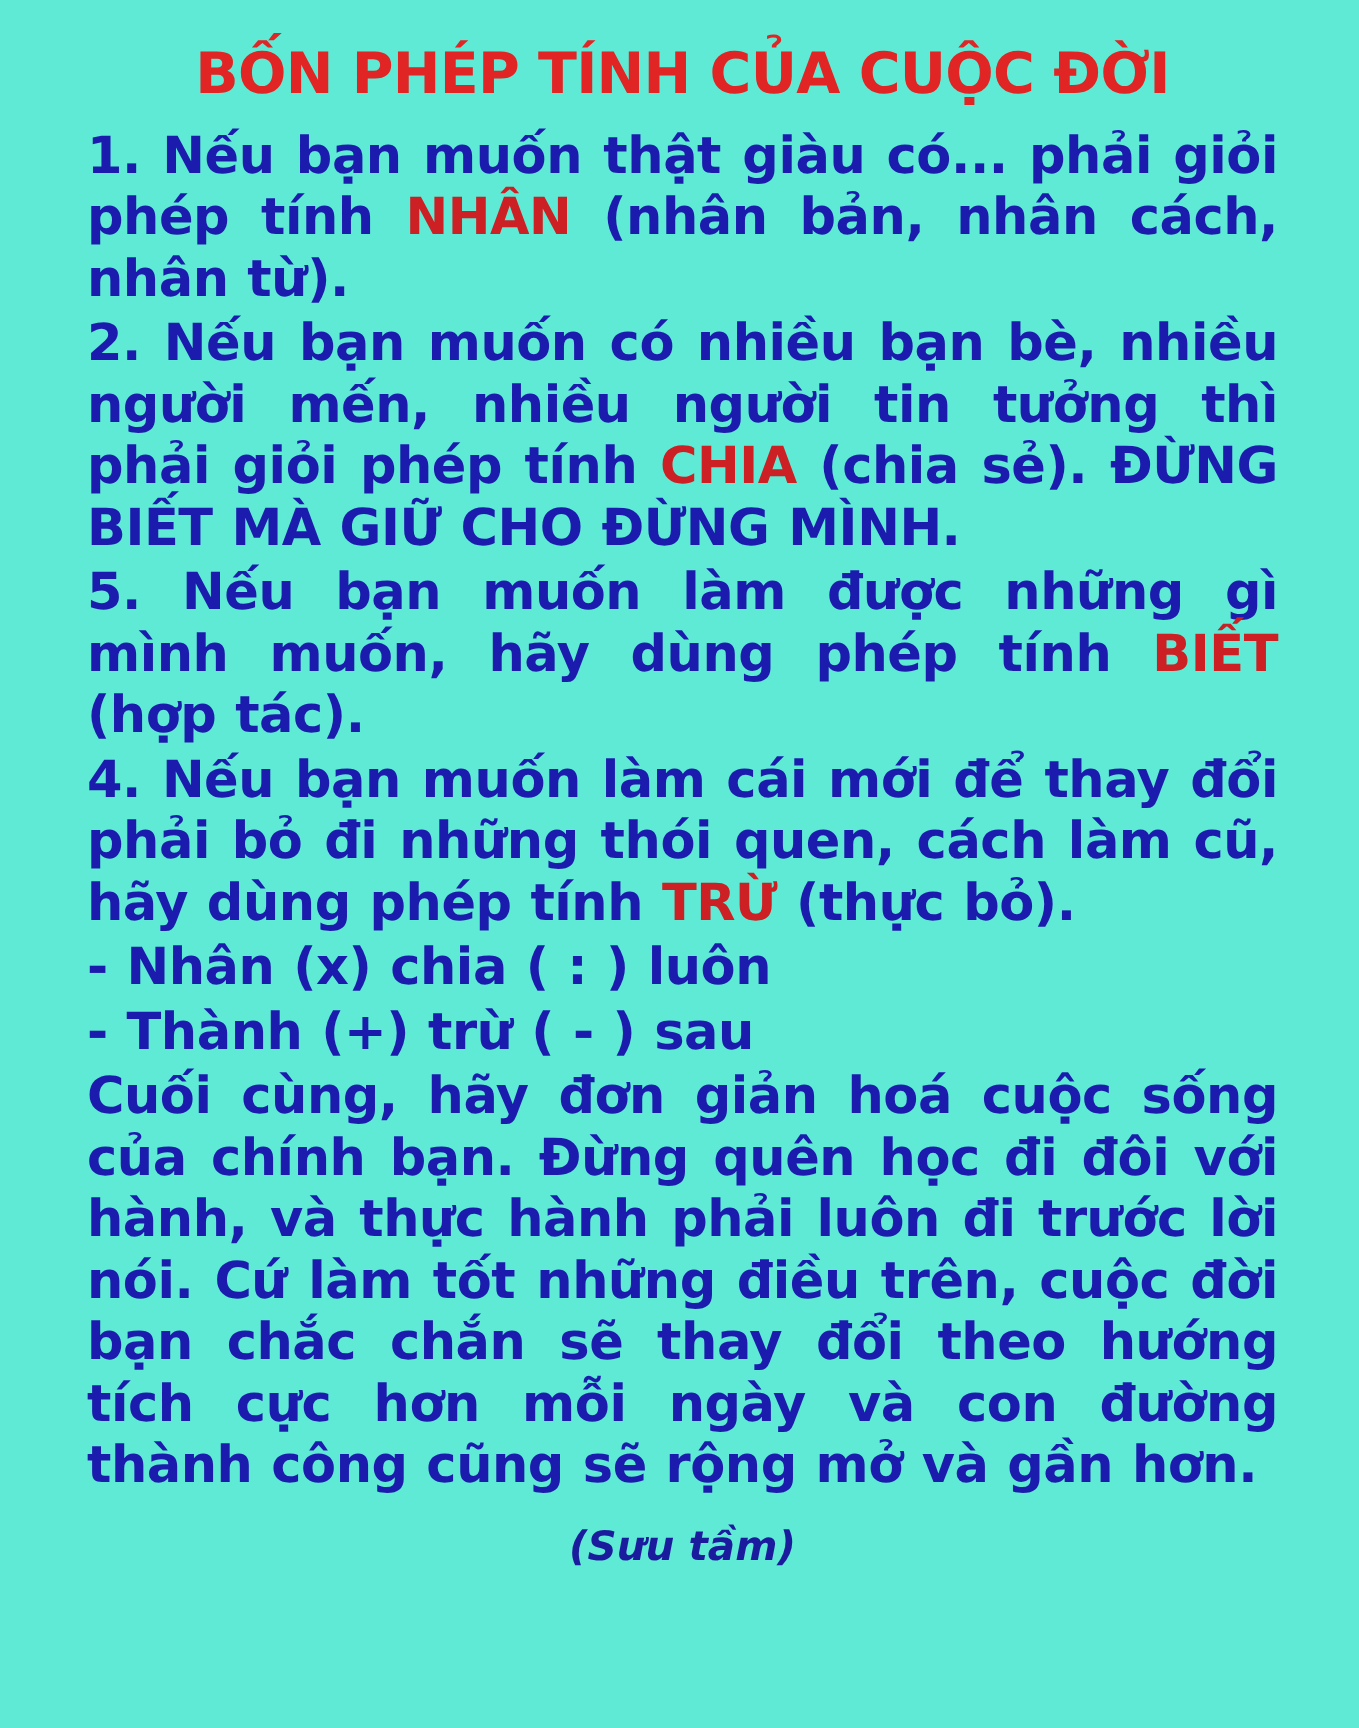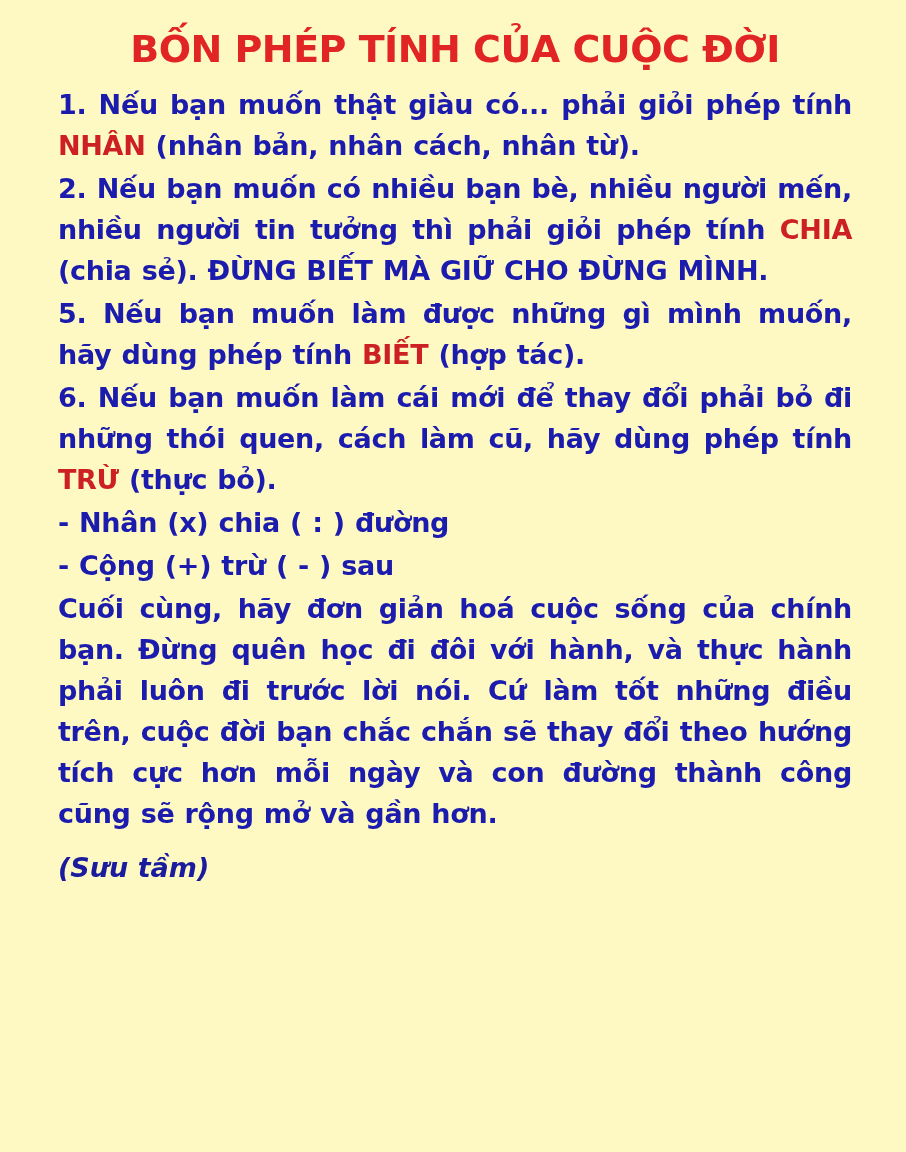--- a/index.html
+++ b/index.html
@@ -9,62 +9,62 @@
     height: 1152px;
     background: #fdfdfd;
     overflow: hidden;
     font-family: "DejaVu Sans", "Liberation Sans", sans-serif;
   }
   .page {
     box-sizing: border-box;
     width: 906px;
     height: 1152px;
     padding: 26px 54px 0 58px;
-    background: #fef9c3;
+    background: #5eead4;
   }
   .doc-title {
     text-align: center;
     color: #e12424;
     font-weight: 700;
     font-size: 38px;
     letter-spacing: -0.5px;
     margin: 0 0 10px 0;
     line-height: 1.25;
   }
   .para {
     margin: 2px 0;
     text-align: justify;
     font-weight: 700;
-    font-size: 27px;
+    font-size: 34px;
     letter-spacing: -0.3px;
     line-height: 41px;
     color: #1b1bad;
     word-spacing: 1px;
   }
   .para .seg { color: #1b1bad; }
   .para .seg.red { color: #cc2024; }
   .credit {
     margin: 18px 0 0 0;
-    text-align: left;
+    text-align: center;
     font-weight: 700;
     font-style: italic;
     font-size: 27px;
     color: #1b1b9e;
   }
 </style>
 </head>
 <body>
 
 <div class="page">
   <h1 class="doc-title">BỐN PHÉP TÍNH CỦA CUỘC ĐỜI</h1>
 
   <div>
       <p class="para"><span class="seg">1. Nếu bạn muốn thật giàu có... phải giỏi phép tính </span><span class="seg red">NHÂN</span><span class="seg"> (nhân bản, nhân cách, nhân từ).</span></p>
       <p class="para"><span class="seg">2. Nếu bạn muốn có nhiều bạn bè, nhiều người mến, nhiều người tin tưởng thì phải giỏi phép tính </span><span class="seg red">CHIA</span><span class="seg"> (chia sẻ). ĐỪNG BIẾT MÀ GIỮ CHO ĐỪNG MÌNH.</span></p>
       <p class="para"><span class="seg">5. Nếu bạn muốn làm được những gì mình muốn, hãy dùng phép tính </span><span class="seg red">BIẾT</span><span class="seg"> (hợp tác).</span></p>
-      <p class="para"><span class="seg">6. Nếu bạn muốn làm cái mới để thay đổi phải bỏ đi những thói quen, cách làm cũ, hãy dùng phép tính </span><span class="seg red">TRỪ</span><span class="seg"> (thực bỏ).</span></p>
-      <p class="para"><span class="seg">- Nhân (x) chia ( : ) đường</span></p>
-      <p class="para"><span class="seg">- Cộng (+) trừ ( - ) sau</span></p>
+      <p class="para"><span class="seg">4. Nếu bạn muốn làm cái mới để thay đổi phải bỏ đi những thói quen, cách làm cũ, hãy dùng phép tính </span><span class="seg red">TRỪ</span><span class="seg"> (thực bỏ).</span></p>
+      <p class="para"><span class="seg">- Nhân (x) chia ( : ) luôn</span></p>
+      <p class="para"><span class="seg">- Thành (+) trừ ( - ) sau</span></p>
       <p class="para"><span class="seg">Cuối cùng, hãy đơn giản hoá cuộc sống của chính bạn. Đừng quên học đi đôi với hành, và thực hành phải luôn đi trước lời nói. Cứ làm tốt những điều trên, cuộc đời bạn chắc chắn sẽ thay đổi theo hướng tích cực hơn mỗi ngày và con đường thành công cũng sẽ rộng mở và gần hơn.</span></p>
     </div>
 
   <p class="credit">(Sưu tầm)</p>
 </div>
 
 </body></html>

